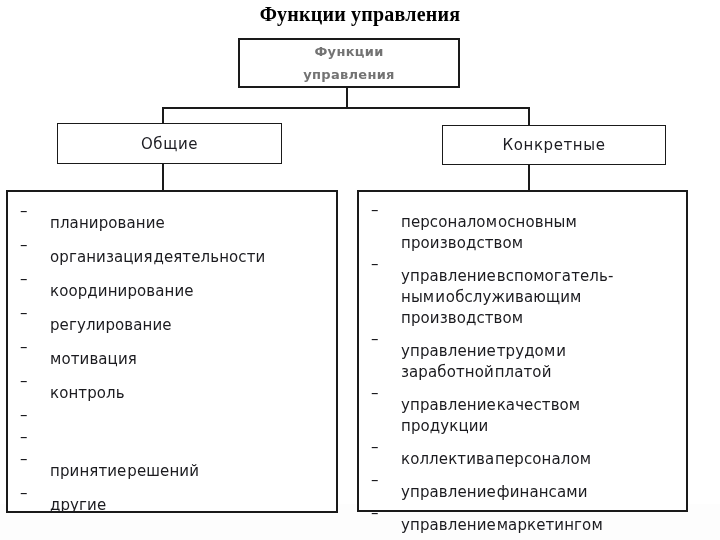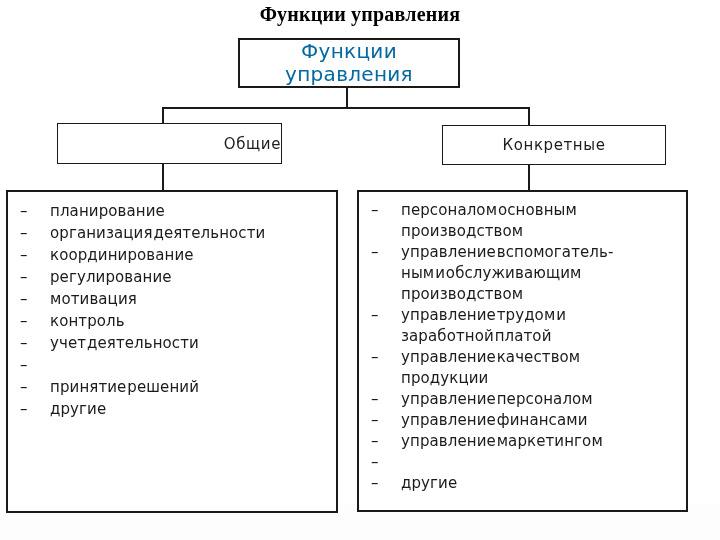--- a/index.html
+++ b/index.html
@@ -32,34 +32,34 @@
     display: flex;
     align-items: center;
     justify-content: center;
     text-align: center;
   }
   .root-box {
     left: 238px; top: 38px;
     width: 222px; height: 50px;
   }
   .root-box .box-label {
-    font-weight: normal;
-    font-size: 20px;
+    font-weight: bold;
+    font-size: 13px;
     line-height: 23px;
-    color: #0369a1;
+    color: #737373;
     white-space: pre-line;
     letter-spacing: 0.3px;
   }
   .branch-box { border-width: 1.5px; }
   .branch-box .box-label {
     font-size: 15px;
     color: #1c1c22;
     letter-spacing: 0.6px;
   }
-  #branch-left  { left: 57px;  top: 123px; width: 225px; height: 41px; justify-content: flex-end; }
+  #branch-left  { left: 57px;  top: 123px; width: 225px; height: 41px; }
   #branch-right { left: 418px; top: 125px; width: 224px; height: 40px; margin-left: 24px; }
   .line {
     position: absolute;
     background: #1a1a1a;
   }
   .list-box {
     position: absolute;
     background: #ffffff;
     border: 2px solid #1a1a1a;
   }
@@ -79,20 +79,21 @@
     letter-spacing: 0.1px;
   }
   #list-left  ul.items li { line-height: 22px; }
   #list-right ul.items li { line-height: 21px; }
   .marker {
     flex: 0 0 30px;
     width: 30px;
   }
   .item-text {
     white-space: pre-line;
+    margin-top: 12px;
   }
 </style>
 </head>
 <body>
 
 <div class="slide">
 
   <div class="slide-title">Функции управления</div>
 
   <div class="box root-box">
@@ -136,21 +137,20 @@
         <li>
           <span class="marker">–</span>
           <span class="item-text">мотивация</span>
         </li>
         <li>
           <span class="marker">–</span>
           <span class="item-text">контроль</span>
         </li>
         <li>
           <span class="marker">–</span>
-          <span class="item-text">учет деятельности</span>
         </li>
         <li>
           <span class="marker">–</span>
         </li>
         <li>
           <span class="marker">–</span>
           <span class="item-text">принятие решений</span>
         </li>
         <li>
           <span class="marker">–</span>
@@ -177,21 +177,21 @@
           <span class="item-text">управление трудом и
 заработной платой</span>
         </li>
         <li>
           <span class="marker">–</span>
           <span class="item-text">управление качеством
 продукции</span>
         </li>
         <li>
           <span class="marker">–</span>
-          <span class="item-text">управление персоналом</span>
+          <span class="item-text">коллектива персоналом</span>
         </li>
         <li>
           <span class="marker">–</span>
           <span class="item-text">управление финансами</span>
         </li>
         <li>
           <span class="marker">–</span>
           <span class="item-text">управление маркетингом</span>
         </li>
         <li>

